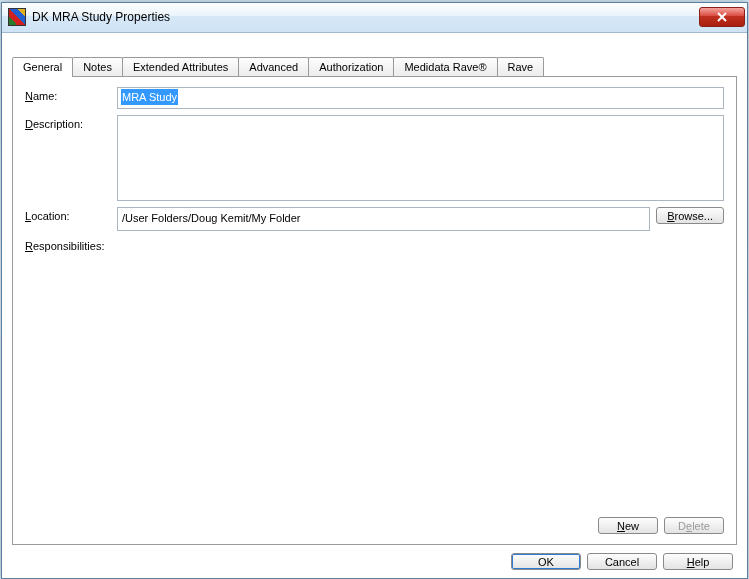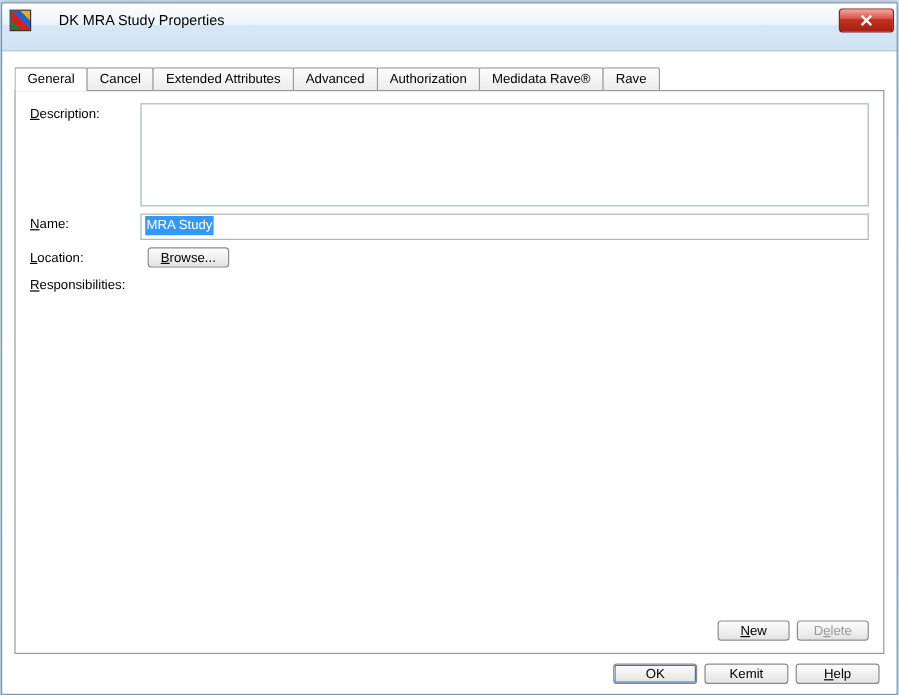--- a/index.html
+++ b/index.html
@@ -1,21 +1,21 @@
 <!DOCTYPE html>
 <html><head>
 <meta charset="utf-8">
 <style>
 html,body{margin:0;padding:0;font-family:"Segoe UI",Tahoma,sans-serif;font-size:11px;background:linear-gradient(180deg,#d4e9f7 0%,#e8f3fb 50%,#d4e9f7 100%);}
 .window{width:745px;height:575px;margin:2px auto;background:#fff;border:1px solid #5a7fa0;box-shadow:0 0 8px rgba(0,0,0,.3);display:flex;flex-direction:column;}
-.titlebar{height:28px;background:linear-gradient(180deg,#fdfefe 0%,#eaf3fb 45%,#d7e8f7 46%,#cfe3f5 100%);display:flex;align-items:center;padding:0 2px 11px 6px;border-bottom:1px solid #a0b8d0;gap:17px;}
+.titlebar{height:28px;background:linear-gradient(180deg,#fdfefe 0%,#eaf3fb 45%,#d7e8f7 46%,#cfe3f5 100%);display:flex;align-items:center;padding:0 2px 1px 6px;border-bottom:1px solid #a0b8d0;}
 .titlebar .app-icon{width:16px;height:16px;background:linear-gradient(45deg,#2a7a2a 25%,#d02020 25%,#d02020 50%,#2060d0 50%,#2060d0 75%,#e0b020 75%);margin-right:6px;border:1px solid #333;}
 .titlebar .title{flex:1;color:#000;font-size:12px;}
 .titlebar .close{width:44px;height:18px;background:linear-gradient(180deg,#f5a5a0 0%,#d84b3f 45%,#c03020 46%,#a82010 100%);border:1px solid #8a2015;border-radius:3px;color:#fff;display:flex;align-items:center;justify-content:center;font-weight:bold;font-size:11px;cursor:pointer;}
-.body{flex:1;background:#fff;padding:10px 10px 8px 10px;display:flex;flex-direction:column;}
+.body{flex:1;background:#fff;padding:21px 10px 8px 10px;display:flex;flex-direction:column;}
 .tabstrip{display:flex;align-items:flex-end;height:22px;position:relative;z-index:2;}
 .tab{padding:3px 10px 3px 10px;border:1px solid #9a9a9a;border-bottom:none;background:linear-gradient(180deg,#fdfdfd,#ececec);margin-right:-1px;border-radius:2px 2px 0 0;cursor:pointer;color:#000;font-size:11px;}
 .tab.active{background:#fff;position:relative;top:1px;padding-bottom:4px;}
 .tabpanel{flex:1;border:1px solid #9a9a9a;background:#fff;padding:10px 12px;display:flex;flex-direction:column;}
 .row{display:flex;align-items:flex-start;margin-bottom:6px;}
 .label{width:92px;padding-top:3px;color:#000;}
 .label u{text-decoration:underline;}
 .field{flex:1;display:flex;}
 input.text,textarea,.locbox,.rtable{border:1px solid #aab5c0;background:#fff;font:inherit;}
 input.text{height:18px;padding:1px 3px;flex:1;}
@@ -47,61 +47,62 @@
     <div class="close">
       <svg width="12" height="10" viewBox="0 0 12 10">
           <path d="M2 1 L10 9 M10 1 L2 9" stroke="#fff" stroke-width="2"></path>
         </svg>
     </div>
   </div>
 
   <div class="body">
     <div class="tabstrip">
       <div class="tab active">General</div>
-      <div class="tab">Cancel</div>
+      <div class="tab">Notes</div>
       <div class="tab">Extended Attributes</div>
       <div class="tab">Advanced</div>
       <div class="tab">Authorization</div>
       <div class="tab">Medidata Rave®</div>
       <div class="tab">Rave</div>
     </div>
 
     <div class="tabpanel">
 
       <div class="row">
-        <div class="label"><u>D</u>escription:</div>
-        <div class="field">
-          <textarea style=""></textarea>
-        </div>
-      </div>
-
-      <div class="row">
         <div class="label"><u>N</u>ame:</div>
         <div class="field selwrap">
           <input class="text sel" value="MRA Study" style="">
           <span class="highlight">MRA Study</span>
         </div>
       </div>
 
+      <div class="row">
+        <div class="label"><u>D</u>escription:</div>
+        <div class="field">
+          <textarea style=""></textarea>
+        </div>
+      </div>
+
       <div class="row locrow">
         <div class="label"><u>L</u>ocation:</div>
+        <div class="locbox">/User Folders/Doug Kemit/My Folder</div>
         <button class="btn"><u>B</u>rowse...</button>
       </div>
 
       <div class="row" style="flex:1;gap:48px;">
         <div class="label"><u>R</u>esponsibilities:</div>
       </div>
 
       <div class="newdel">
         <button class="btn"><u>N</u>ew</button>
         <button class="btn" disabled="">D<u>e</u>lete</button>
       </div>
 
     </div>
 
     <div class="footer">
       <button class="btn default">OK</button>
-      <button class="btn">Kemit</button>
+      <button class="btn">Cancel</button>
       <button class="btn"><u>H</u>elp</button>
     </div>
 
   </div>
 </div>
 
 </body></html>

